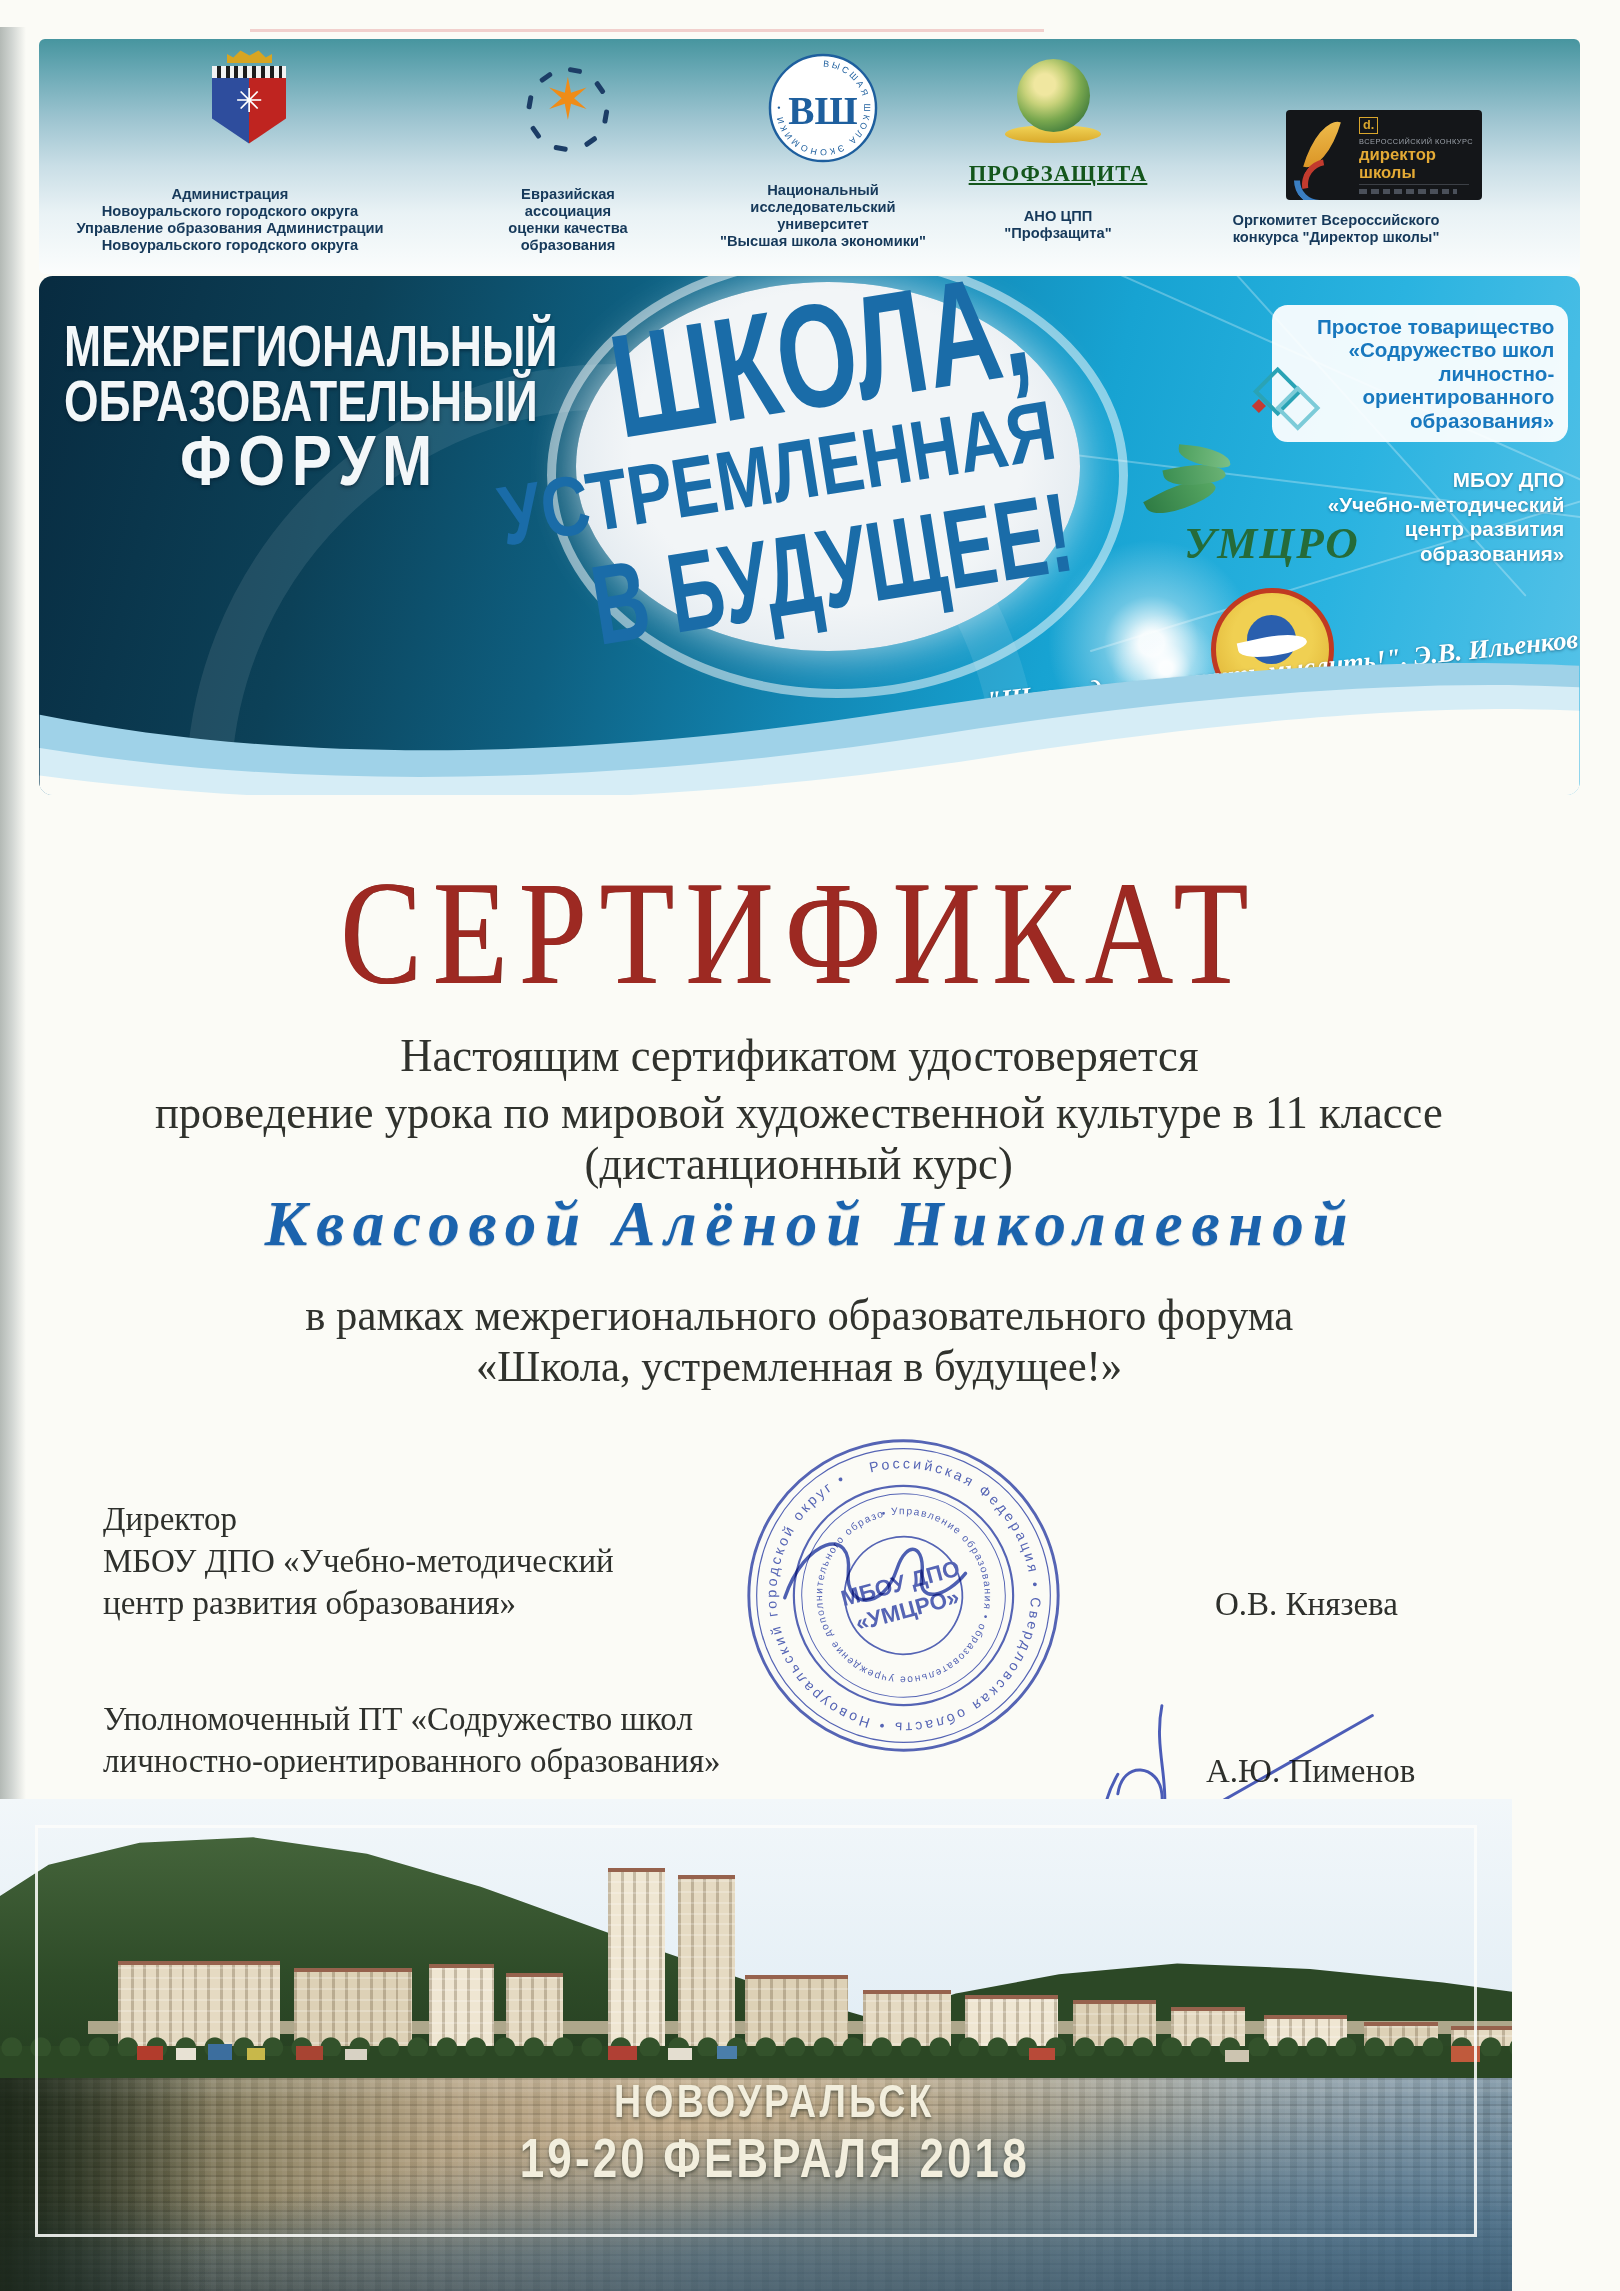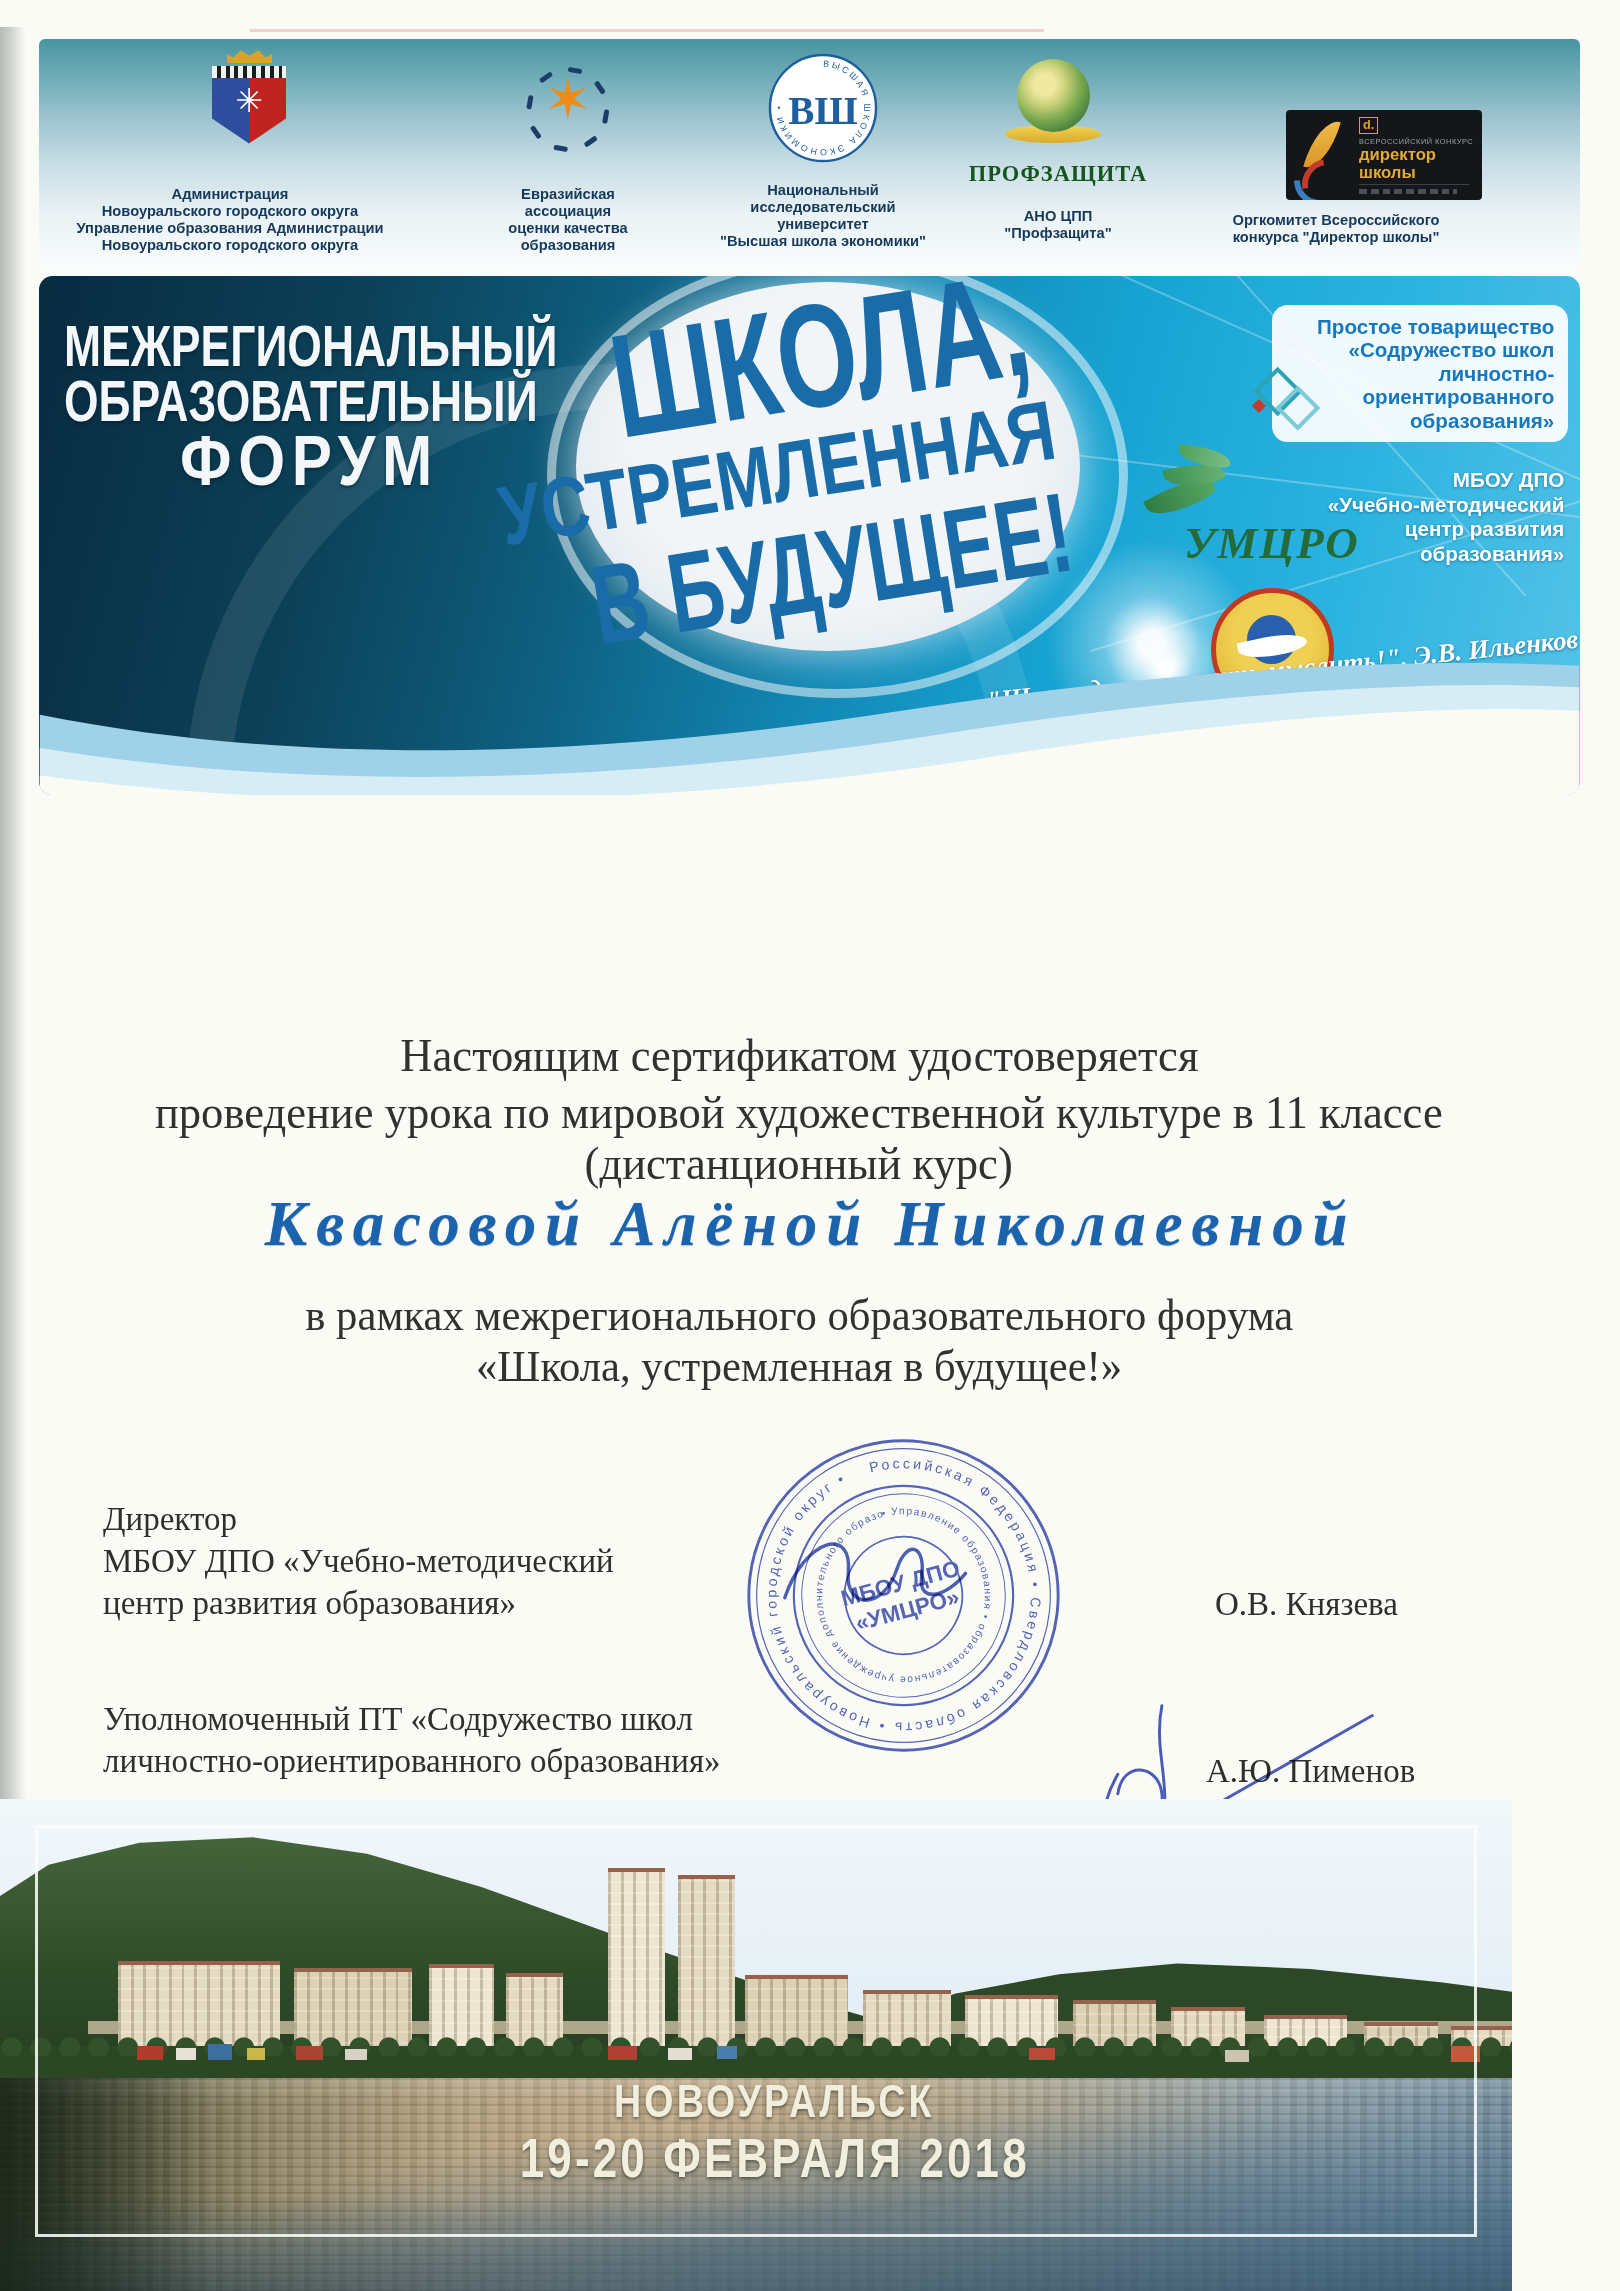--- a/index.html
+++ b/index.html
@@ -33,21 +33,21 @@
     font:57px "DejaVu Sans",sans-serif;color:#ef8c18;}
   .dash{position:absolute;width:13.7px;height:4.9px;background:#1c3d66;border-radius:2px;}
   
   .hse{left:729px;top:13.7px;}
   
   .globe{left:978px;top:19.6px;width:73px;height:73px;border-radius:50%;
     background:radial-gradient(circle at 38% 35%,#f0e7a0 0 16%,#c8d27a 32%,#7aa84f 55%,#3f7a3c 80%,#2e5c34 100%);}
   .hat-brim{left:966px;top:86px;width:96px;height:17.6px;border-radius:50%;
     background:linear-gradient(180deg,#f2d558,#d9a92a);}
   .prof-text{left:1019px;top:122px;transform:translateX(-50%);
-    font:bold 22.5px "Liberation Serif",serif;color:#14561c;letter-spacing:1px;white-space:nowrap;}
+    font:bold 22.5px "Liberation Serif",serif;color:#14561c;letter-spacing:1px;white-space:nowrap;text-decoration:underline;}
   
   .badge{left:1247px;top:71px;width:196px;height:90px;background:#141619;border-radius:3.9px;overflow:hidden;}
   .feather{position:absolute;left:23.5px;top:7.8px;width:23.5px;height:53px;
     background:linear-gradient(160deg,#f0c050,#d88f20);
     border-radius:100% 0 100% 0/100% 0 100% 0;transform:rotate(16deg);}
   .arc{position:absolute;width:39px;height:39px;border:6.9px solid transparent;border-radius:50%;}
   .arc.blue{left:7.8px;top:45px;border-top-color:#3a7ec2;transform:rotate(-135deg);}
   .arc.red{left:15.7px;top:49px;border-top-color:#c23b2e;transform:rotate(-55deg);}
   .dmark{position:absolute;left:73px;top:6.9px;border:1.5px solid #d9a62c;color:#d9a62c;
     font:bold 12.7px/14.7px "Liberation Sans",sans-serif;padding:0 2.9px;}
@@ -298,20 +298,23 @@
 
     <div class="quote">"Школа должна учить мыслить!". Э.В. Ильенков</div>
 
     <svg class="abs" style="left:0;top:0;" width="1541" height="519" viewBox="0 0 1572 530">
       <path d="M0,448 C260,500 560,494 880,444 C1120,406 1380,388 1572,398 L1572,530 L0,530 Z" fill="#9fd2e8"></path>
       <path d="M0,482 C280,528 600,518 920,468 C1160,430 1400,411 1572,420 L1572,530 L0,530 Z" fill="#d6edf6"></path>
       <path d="M0,510 C300,550 640,542 960,493 C1190,456 1420,436 1572,444 L1572,530 L0,530 Z" fill="#fbfbf6"></path>
     </svg>
   </div>
 
+  <div class="abs ctr cert-title">
+    <span>СЕРТИФИКАТ</span>
+  </div>
   <div class="abs ctr bodyline bl1">
     <span>Настоящим сертификатом удостоверяется</span>
   </div>
   <div class="abs ctr bodyline bl2">
     <span>проведение урока по мировой художественной культуре в 11 классе</span>
   </div>
   <div class="abs ctr bodyline bl3">
     <span>(дистанционный курс)</span>
   </div>
   <div class="abs rname">

